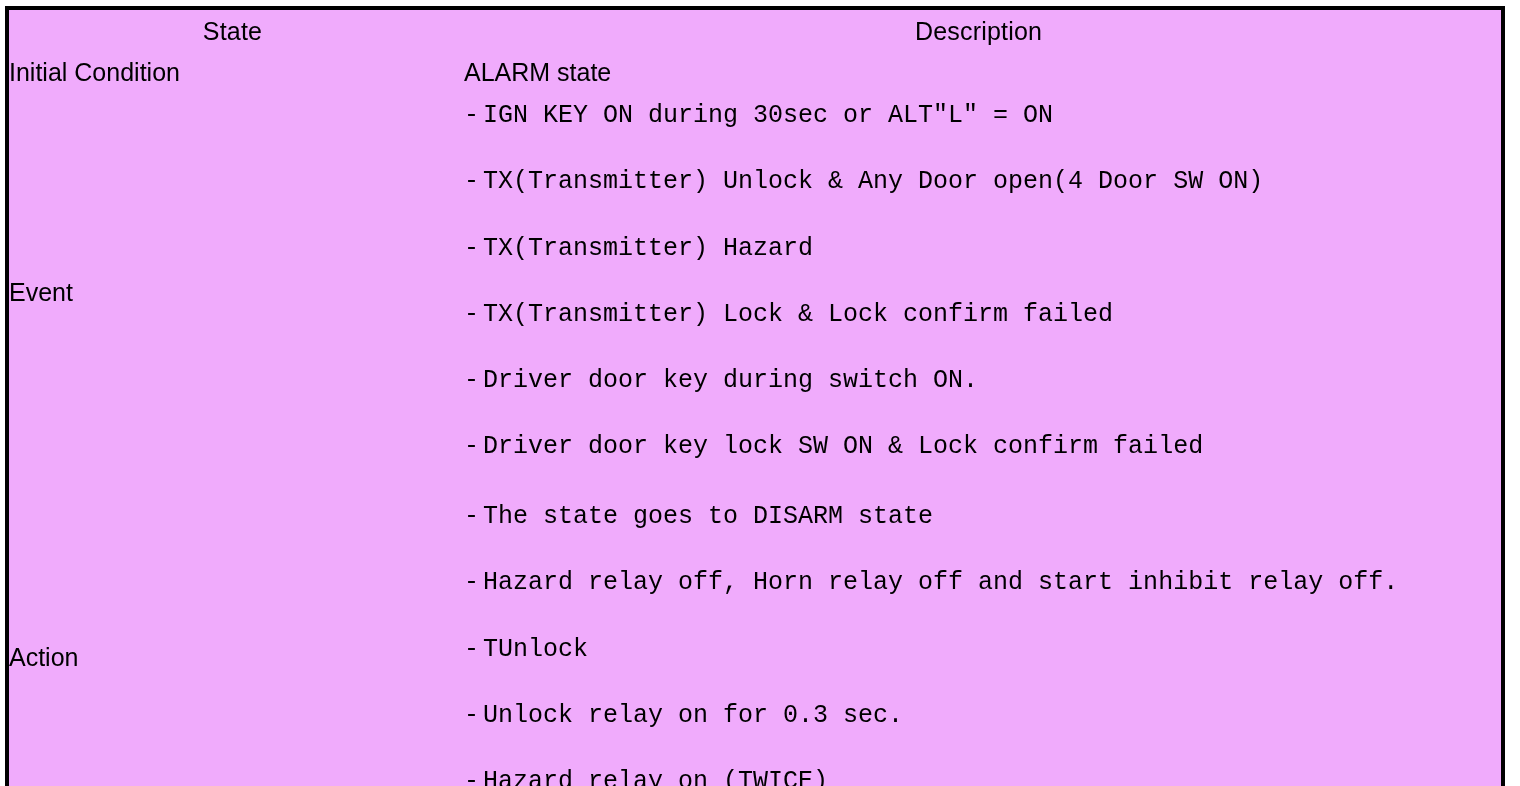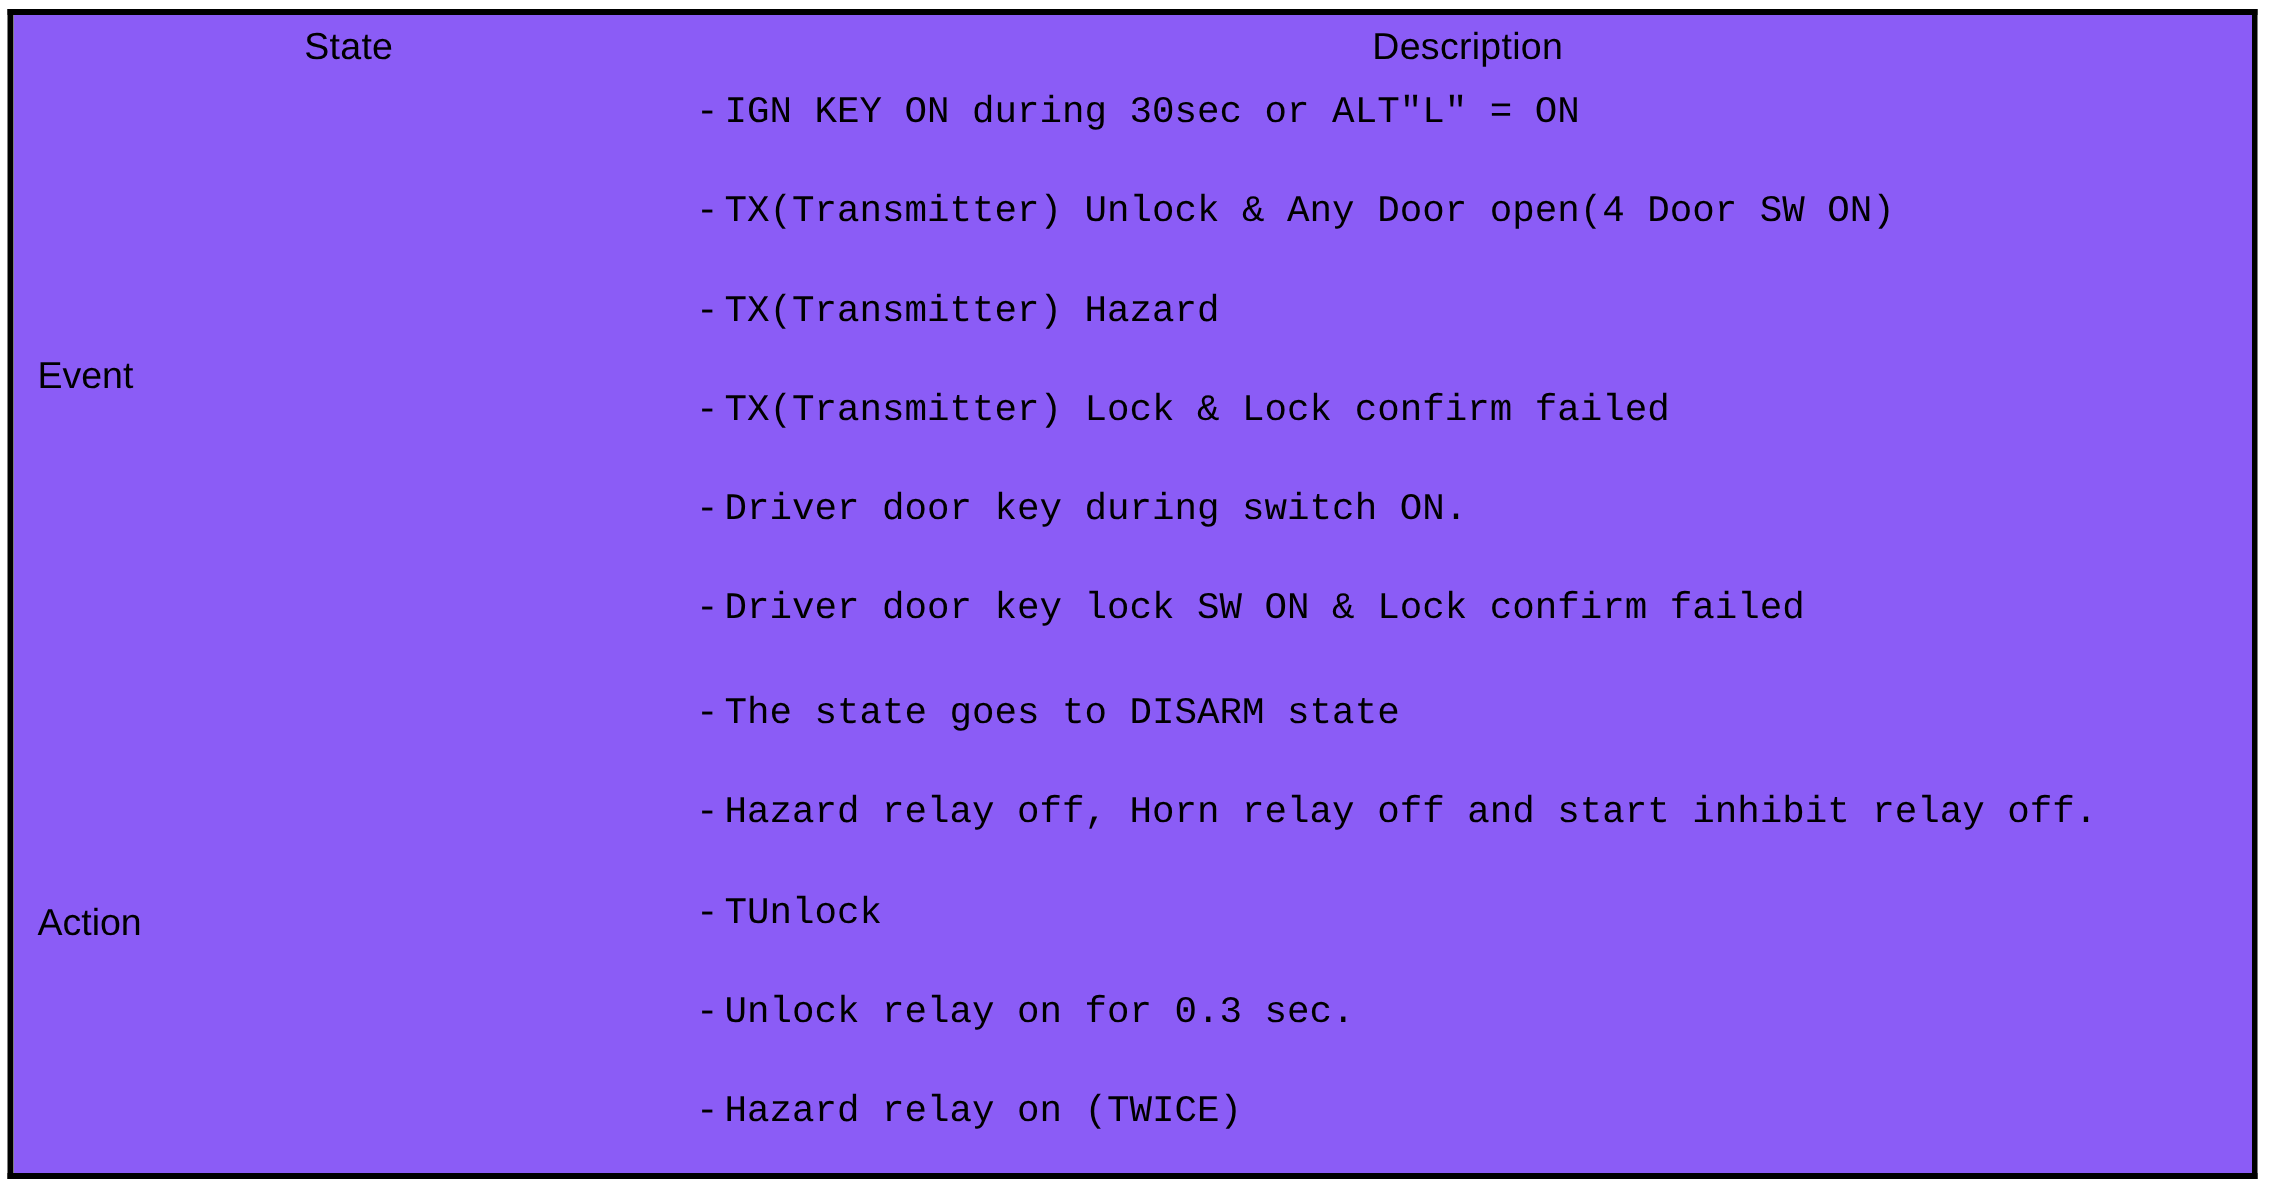--- a/index.html
+++ b/index.html
@@ -36,21 +36,21 @@
     background: #ffffff;
   }
 
   .state-table col.col-state { width: 449px; }
   .state-table col.col-desc  { width: 1047px; }
 
   .state-table td, .state-table th {
     border: 0;
     padding: 0;
     vertical-align: top;
-    background: #8b5cf6;
+    background: #f0abfc;
   }
 
   
   .cell {
     position: relative;
     box-sizing: border-box;
     border-right: 2px solid #000000;
     border-bottom: 2px solid #000000;
   }
   .cell.last-col { border-right: 0; }
@@ -79,21 +79,21 @@
 
   
   .label-cell {
     font-size: 25px;
     padding-left: 6px;
     white-space: nowrap;
     position: relative;
   }
   .label-cell .label-text {
     position: absolute;
-    left: 16px;
+    left: 0;
     transform: translateY(-50%);
   }
   .label-cell.event-label .label-text { top: 50%; }
   .label-cell.action-label .label-text { top: 50%; }
 
   
   .list-cell {
     padding: 0;
   }
   .bullet-list {
@@ -127,20 +127,24 @@
       <col class="col-state">
       <col class="col-desc">
     </colgroup>
     <tbody>
 
       <tr class="hdr-row">
         <td class="cell hdr-cell">State</td>
         <td class="cell hdr-cell last-col">Description</td>
       </tr>
 
+      <tr class="row-initial">
+        <td class="cell simple-cell">Initial Condition</td>
+        <td class="cell simple-cell desc last-col">ALARM state</td>
+      </tr>
 
       <tr class="row-event">
         <td class="cell label-cell event-label">
           <span class="label-text">Event</span>
         </td>
         <td class="cell list-cell last-col">
           <ul class="bullet-list event-list">
             <li><span class="dash">-</span><span>IGN KEY ON during 30sec or ALT"L" = ON</span></li>
             <li><span class="dash">-</span><span>TX(Transmitter) Unlock &amp; Any Door open(4 Door SW ON)</span></li>
             <li><span class="dash">-</span><span>TX(Transmitter) Hazard</span></li>

